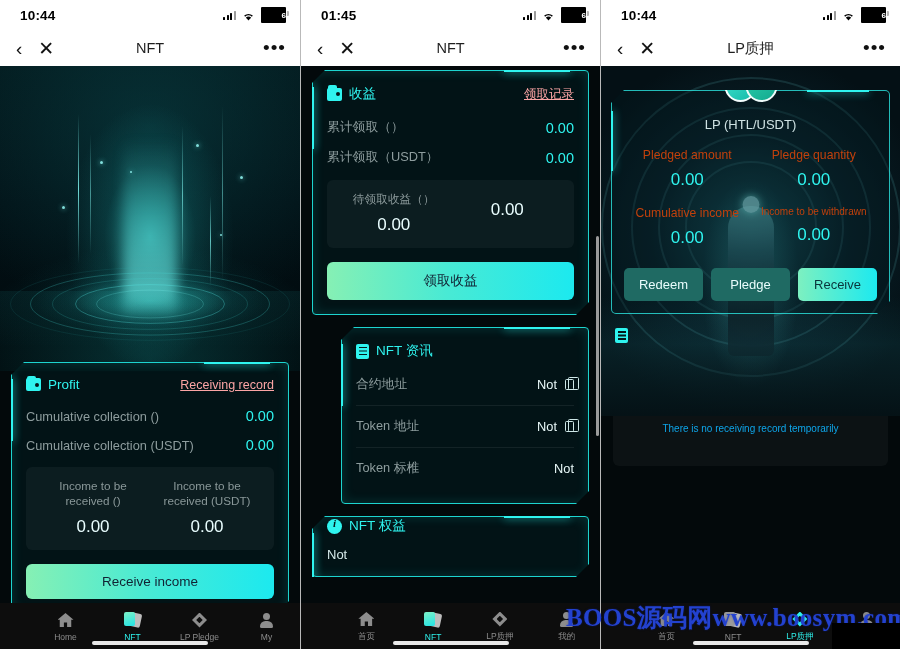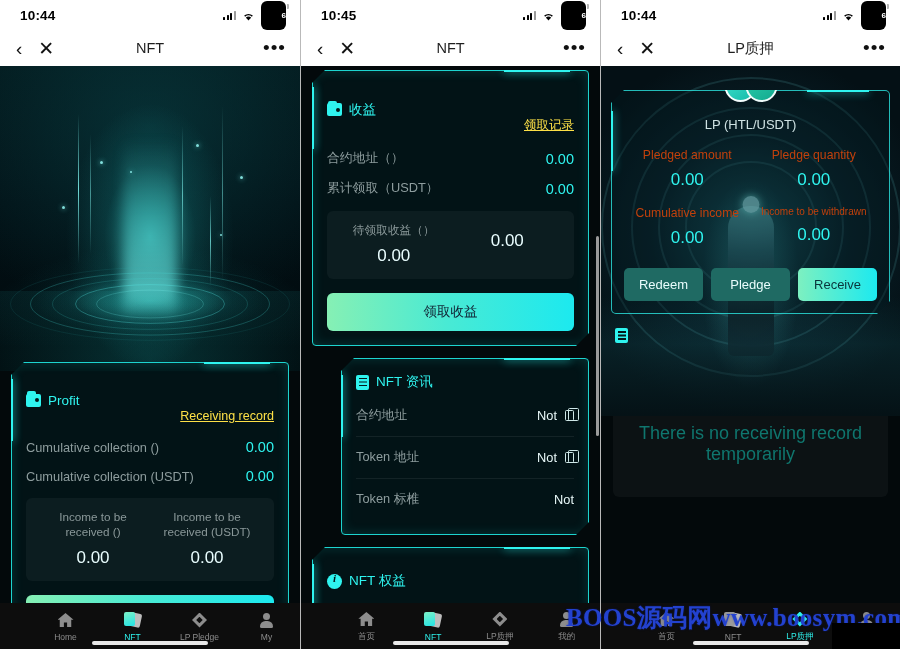--- a/index.html
+++ b/index.html
@@ -22,21 +22,21 @@
   .sb-time { letter-spacing: .2px; font-size:13.5px; }
   .sb-right { display: flex; align-items: center; gap: 5px; }
   .ic-signal { display:inline-flex; align-items:flex-end; gap:1.4px; height:10px; }
   .ic-signal i { width:2.2px; background:#000; border-radius:.5px; display:block; }
   .ic-signal i:nth-child(1){height:3.5px}
   .ic-signal i:nth-child(2){height:5.5px}
   .ic-signal i:nth-child(3){height:7.5px}
   .ic-signal i:nth-child(4){height:9.5px; background:#9a9a9a;}
   .ic-wifi { width:15px; height:11px; position:relative; }
   .ic-batt {
-    width: 23px; height: 29px; border-radius: 6px; background:#000;
+    width: 23px; height: 16px; border-radius: 1px; background:#000;
     color:#fff; font-size:8px; font-weight:bold; display:flex;
     align-items:center; justify-content:center; position:relative;padding-left:25px;
   }
   .ic-batt::after{content:"";position:absolute;right:-3px;top:3.5px;width:2px;height:5px;background:#b6b6b6;border-radius:0 1px 1px 0;}
 
   
   .navbar {
     height: 36px; background: #fff; color:#1a1a1a;
     display:flex; align-items:center; padding:0 14px 0 16px; position:relative;
   }
@@ -126,21 +126,21 @@
   .card::before{
     content:""; position:absolute; left:-1px; top:16px; width:2px; height:62px;
     background:#2ff4ef; box-shadow:0 0 8px #2ff4ef;
   }
   .card::after{
     content:""; position:absolute; right:18px; top:-1px; width:66px; height:2px;
     background:#2ff4ef; box-shadow:0 0 8px #2ff4ef;
   }
   .card-head { display:flex; align-items:center; justify-content:space-between; margin-bottom:16px; }
   .card-title { display:flex; align-items:center; gap:7px; color:#2ff4ef; font-size:13.5px; }
-  .card-link { color:#fde047; font-size:12.5px; text-decoration:underline; cursor:pointer;margin-top:32px; }
+  .card-link { color:#fca5a5; font-size:12.5px; text-decoration:underline; cursor:pointer; }
 
   .ic-box{ width:15px;height:13px;border-radius:2px;background:#2ff4ef;position:relative;display:inline-block;}
   .ic-wallet::after{content:"";position:absolute;right:2px;top:4.5px;width:4px;height:4px;border-radius:50%;background:#03191c;}
   .ic-wallet::before{content:"";position:absolute;left:1px;top:-2.5px;width:9px;height:4px;border-radius:2px 2px 0 0;background:#2ff4ef;}
   .ic-doc{width:13px;height:15px;border-radius:2px;background:#2ff4ef;position:relative;display:inline-block;}
   .ic-doc::after{content:"";position:absolute;left:2.5px;top:3px;width:8px;height:1.6px;background:#03191c;box-shadow:0 3.5px 0 #03191c, 0 7px 0 #03191c;}
   .ic-info{width:15px;height:15px;border-radius:50%;background:#2ff4ef;position:relative;display:inline-block;}
   .ic-info::after{content:"i";position:absolute;left:0;right:0;top:-1.5px;text-align:center;color:#03191c;font-size:11px;font-weight:bold;font-family:"Liberation Serif",serif;}
 
   .kv { display:flex; align-items:center; justify-content:space-between; margin:13px 0; }
@@ -198,21 +198,21 @@
     flex:1; padding:9px 0; border:none; border-radius:5px; cursor:pointer;
     font-size:13px; color:#eafdfd; background:#1f6a63;
   }
   .lp-btn.accent { background:linear-gradient(90deg,#7df0c0,#1ce9ef); color:#09343a; }
 
   .sec-head { display:flex; align-items:center; gap:7px; padding:14px 14px 10px; color:#2ff4ef; font-size:13px; }
   .rec-box { margin:0 12px; background:rgba(255,255,255,.04); border-radius:6px; padding:4px 0 26px; }
   .rec-head { display:flex; padding:14px 18px 12px; border-bottom:1px solid rgba(255,255,255,.12); }
   .rec-head span{ color:#c3d4d5; font-size:13px; }
   .rec-head span:first-child{flex:1;}
-  .rec-empty { text-align:center; color:#0f766e; font-size:18px; padding:24px 0 6px; }
+  .rec-empty { text-align:center; color:#0ea5e9; font-size:10px; padding:24px 0 6px; }
 
   
   .tabbar {
     position:absolute; bottom:0; left:0; right:0; height:46px;
     background:#0d0d0d; display:flex; align-items:center; z-index:5;padding-left:32px;
   }
   .tab { flex:1; text-align:center; color:#8d8d8d; }
   .tab .ti { height:19px; display:flex; align-items:center; justify-content:center; margin-bottom:2px; }
   .tab .tl { font-size:8.5px; display:block; }
   .tab.active .tl { color:#2ff4ef; }
@@ -358,21 +358,21 @@
             </div>
           <span class="tl">My</span>
         </div>
       </div>
       <div class="homebar"></div>
     </div>
   </div>
 
   <div class="phone">
     <div class="statusbar">
-      <span class="sb-time">10:45</span>
+      <span class="sb-time">01:45</span>
       <span class="sb-right">
         <span class="ic-signal">
             <i></i>
             <i></i>
             <i></i>
             <i></i>
           </span>
         <span class="ic-wifi">
           <svg viewBox="0 0 16 12" width="15" height="11">
               <path d="M8 10.3l2.1-2.4a3.1 3.1 0 0 0-4.2 0L8 10.3z" fill="#000"></path>
@@ -396,21 +396,21 @@
       <div style="padding-top:4px;">
         <div class="card">
           <div class="card-head">
             <span class="card-title">
               <i class="ic-box ic-wallet"></i>
               <span>收益</span>
             </span>
             <span class="card-link">领取记录</span>
           </div>
           <div class="kv">
-            <span class="k">合约地址（）</span>
+            <span class="k">累计领取（）</span>
             <span class="v">0.00</span>
           </div>
           <div class="kv">
             <span class="k">累计领取（USDT）</span>
             <span class="v">0.00</span>
           </div>
           <div class="subbox">
             <div class="sub-row">
               <div class="sub-col">
                 <div class="lbl">待领取收益（）</div>
@@ -446,21 +446,21 @@
               </span>
           </div>
           <div class="lrow">
             <span class="k">Token 标椎</span>
             <span class="rv">
                 <span>Not</span>
               </span>
           </div>
         </div>
 
-        <div class="card" style="padding-top:24px;">
+        <div class="card" style="padding-top:0;">
           <div class="card-head" style="margin-bottom:2px;">
             <span class="card-title">
               <i class="ic-info"></i>
               <span>NFT 权益</span>
             </span>
           </div>
           <div class="plain-txt">Not</div>
         </div>
       </div>
 

